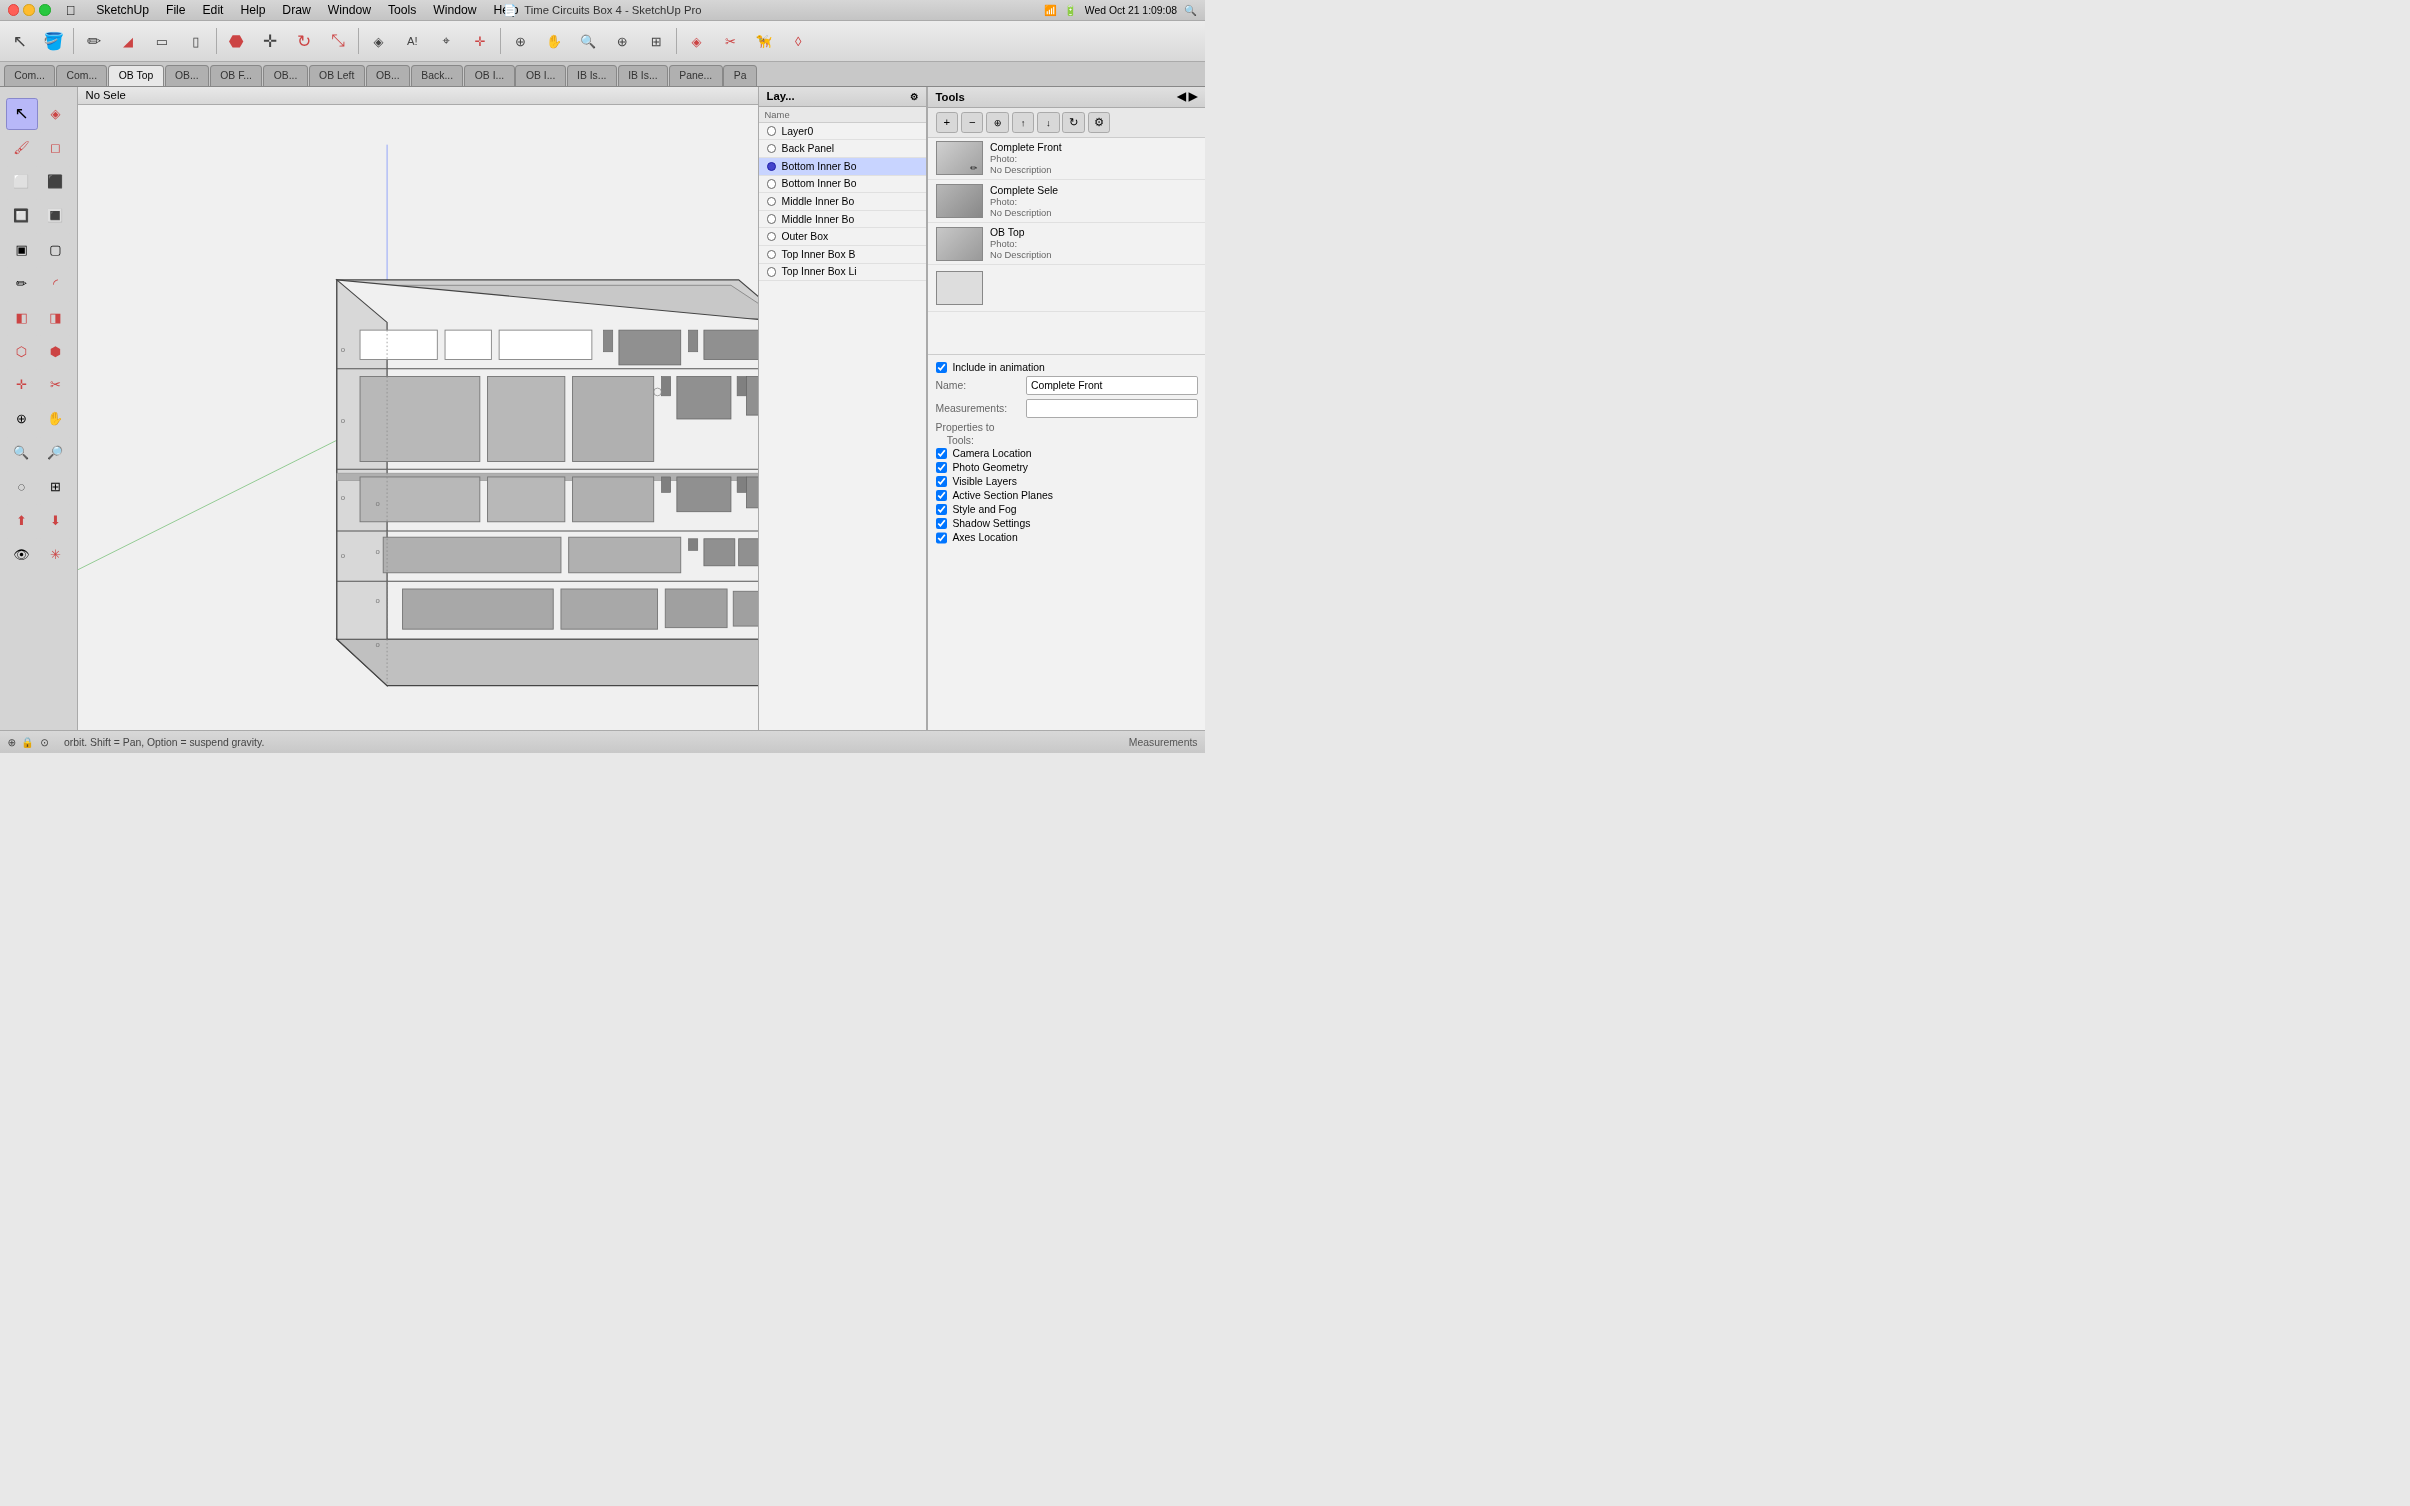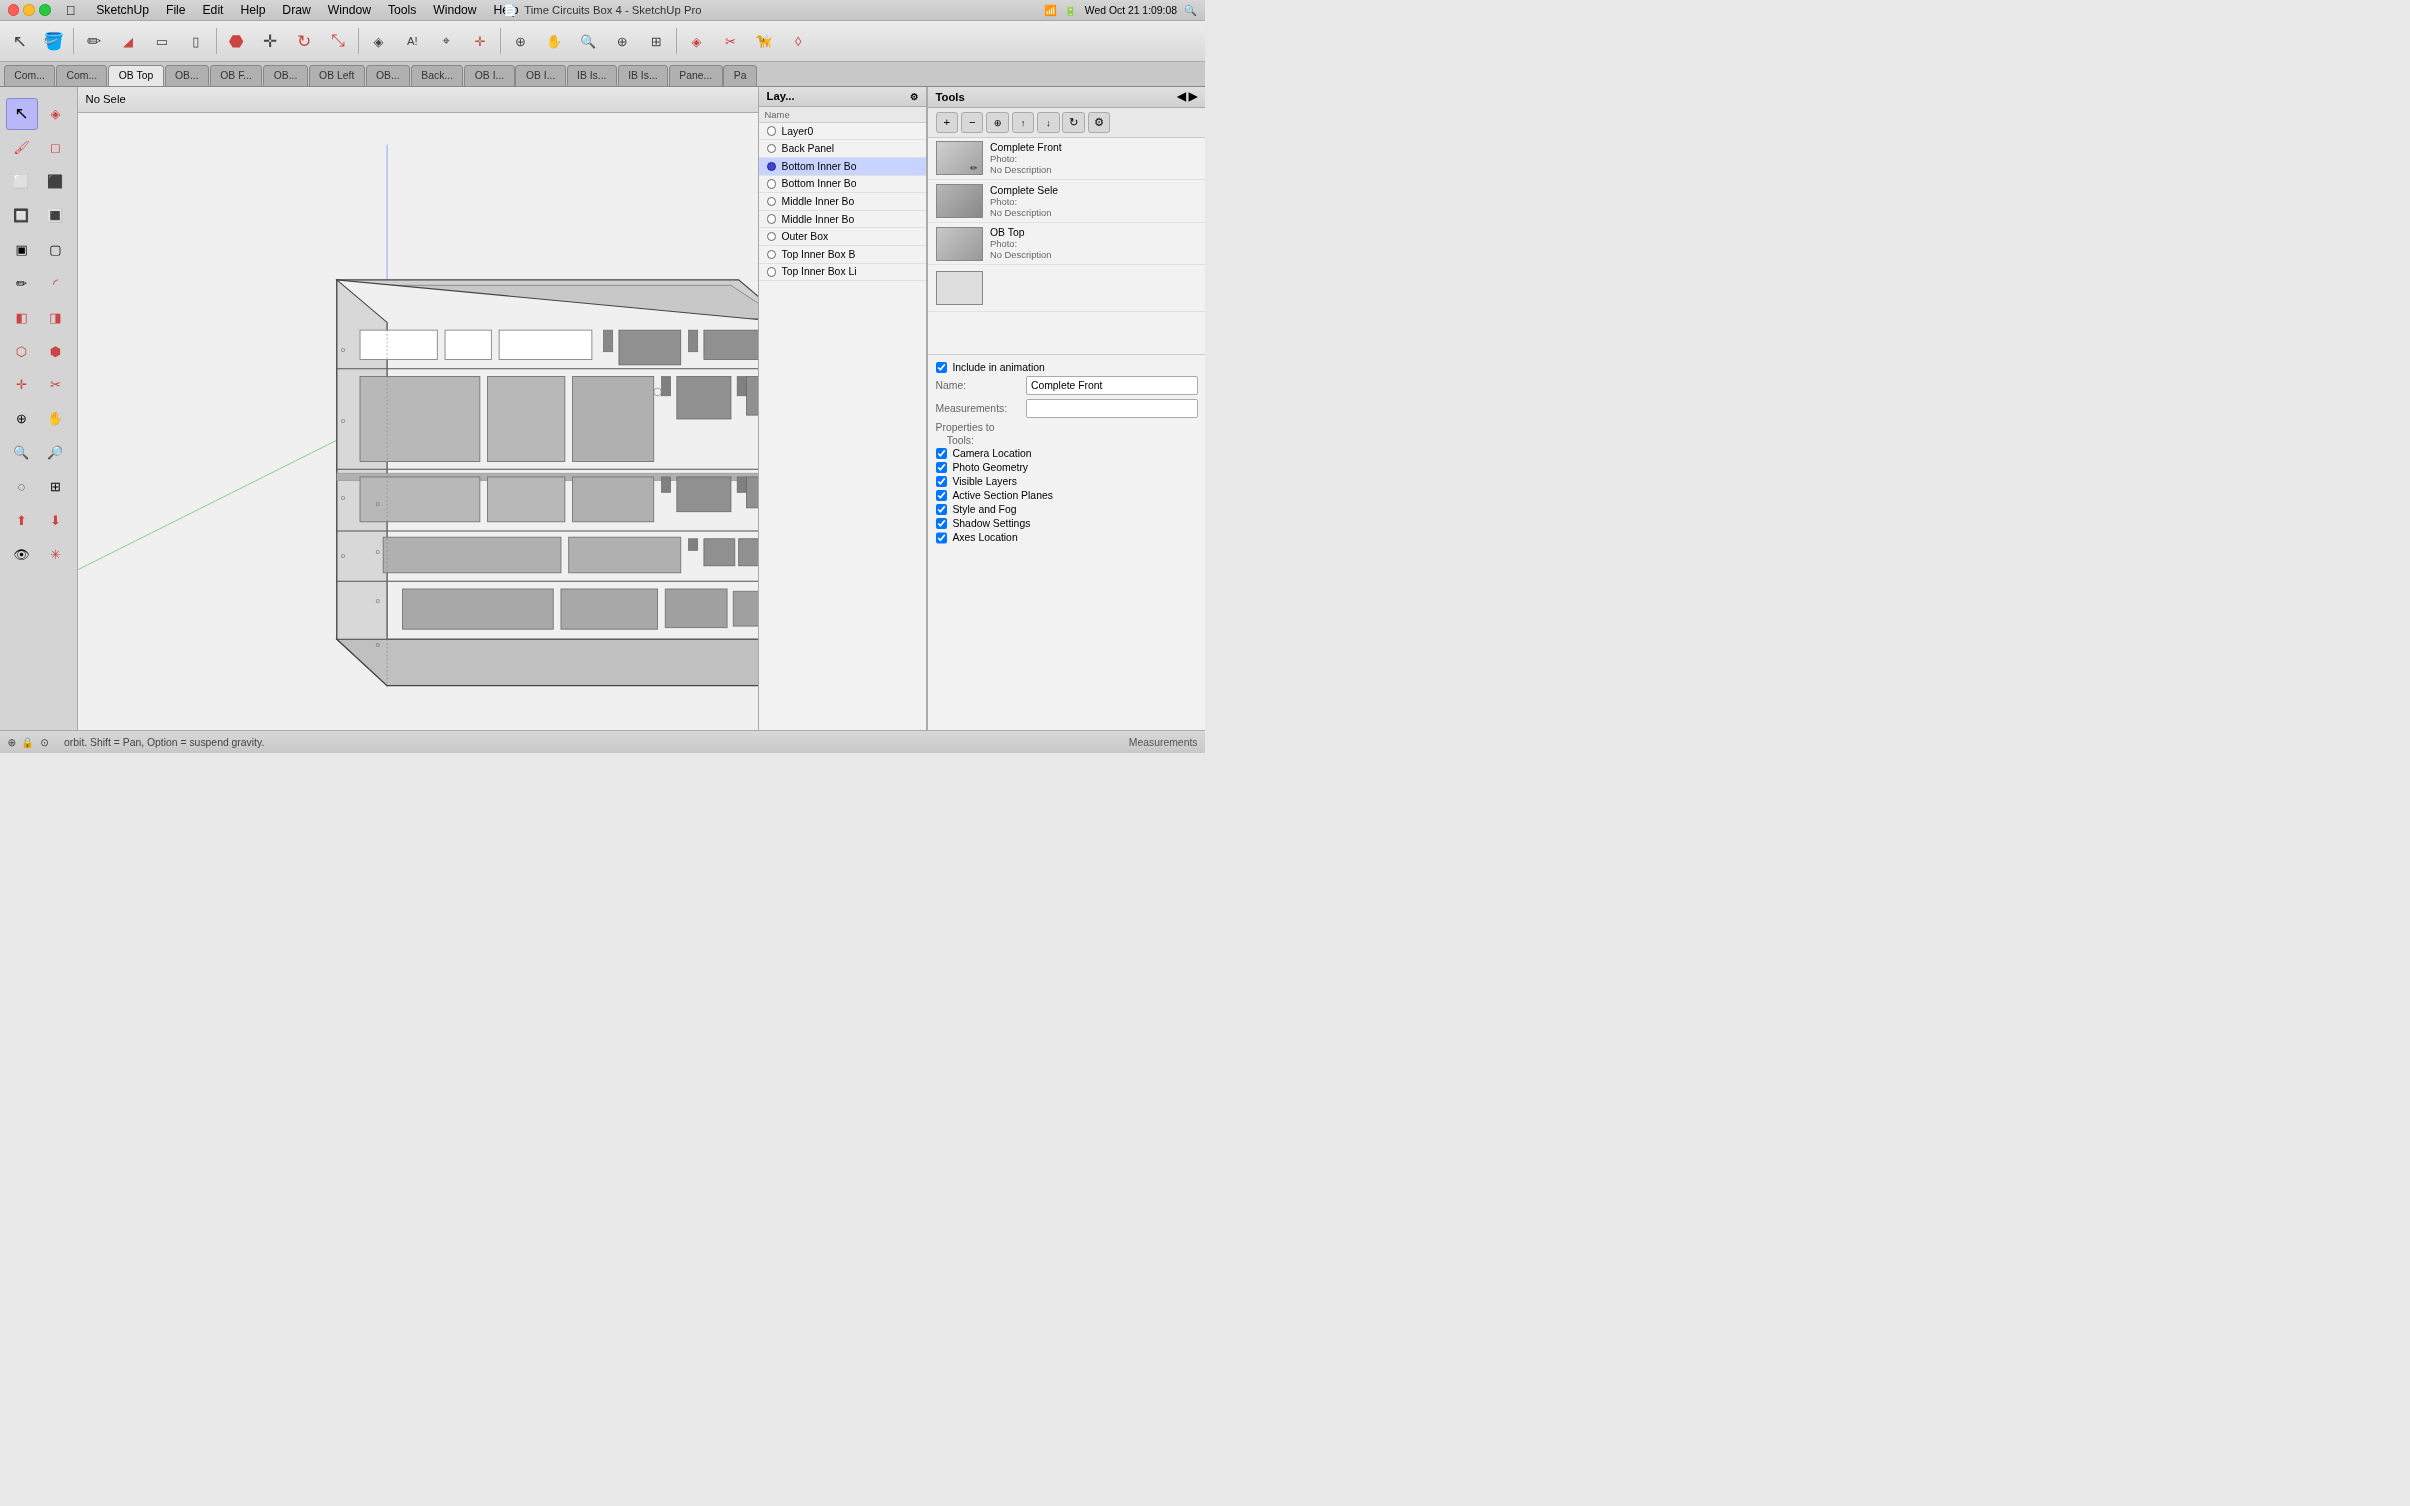--- a/index.html
+++ b/index.html
@@ -354,21 +354,21 @@
     .status-icons {
       display: flex;
       gap: 5.6px;
       margin-right: 7.5px;
     }
 
     
     #no-selection-bar {
       position: absolute;
       top: 0; left: 0; right: 0;
-      height: 26px;
+      height: 18px;
       background: linear-gradient(to bottom, #e8e8e8, #d8d8d8);
       border-bottom: 0.9px solid #aaa;
       display: flex;
       align-items: center;
       padding: 0 7.5px;
       font-size: 11.3px;
       z-index: 10;
     }
   </style>
 </head>

